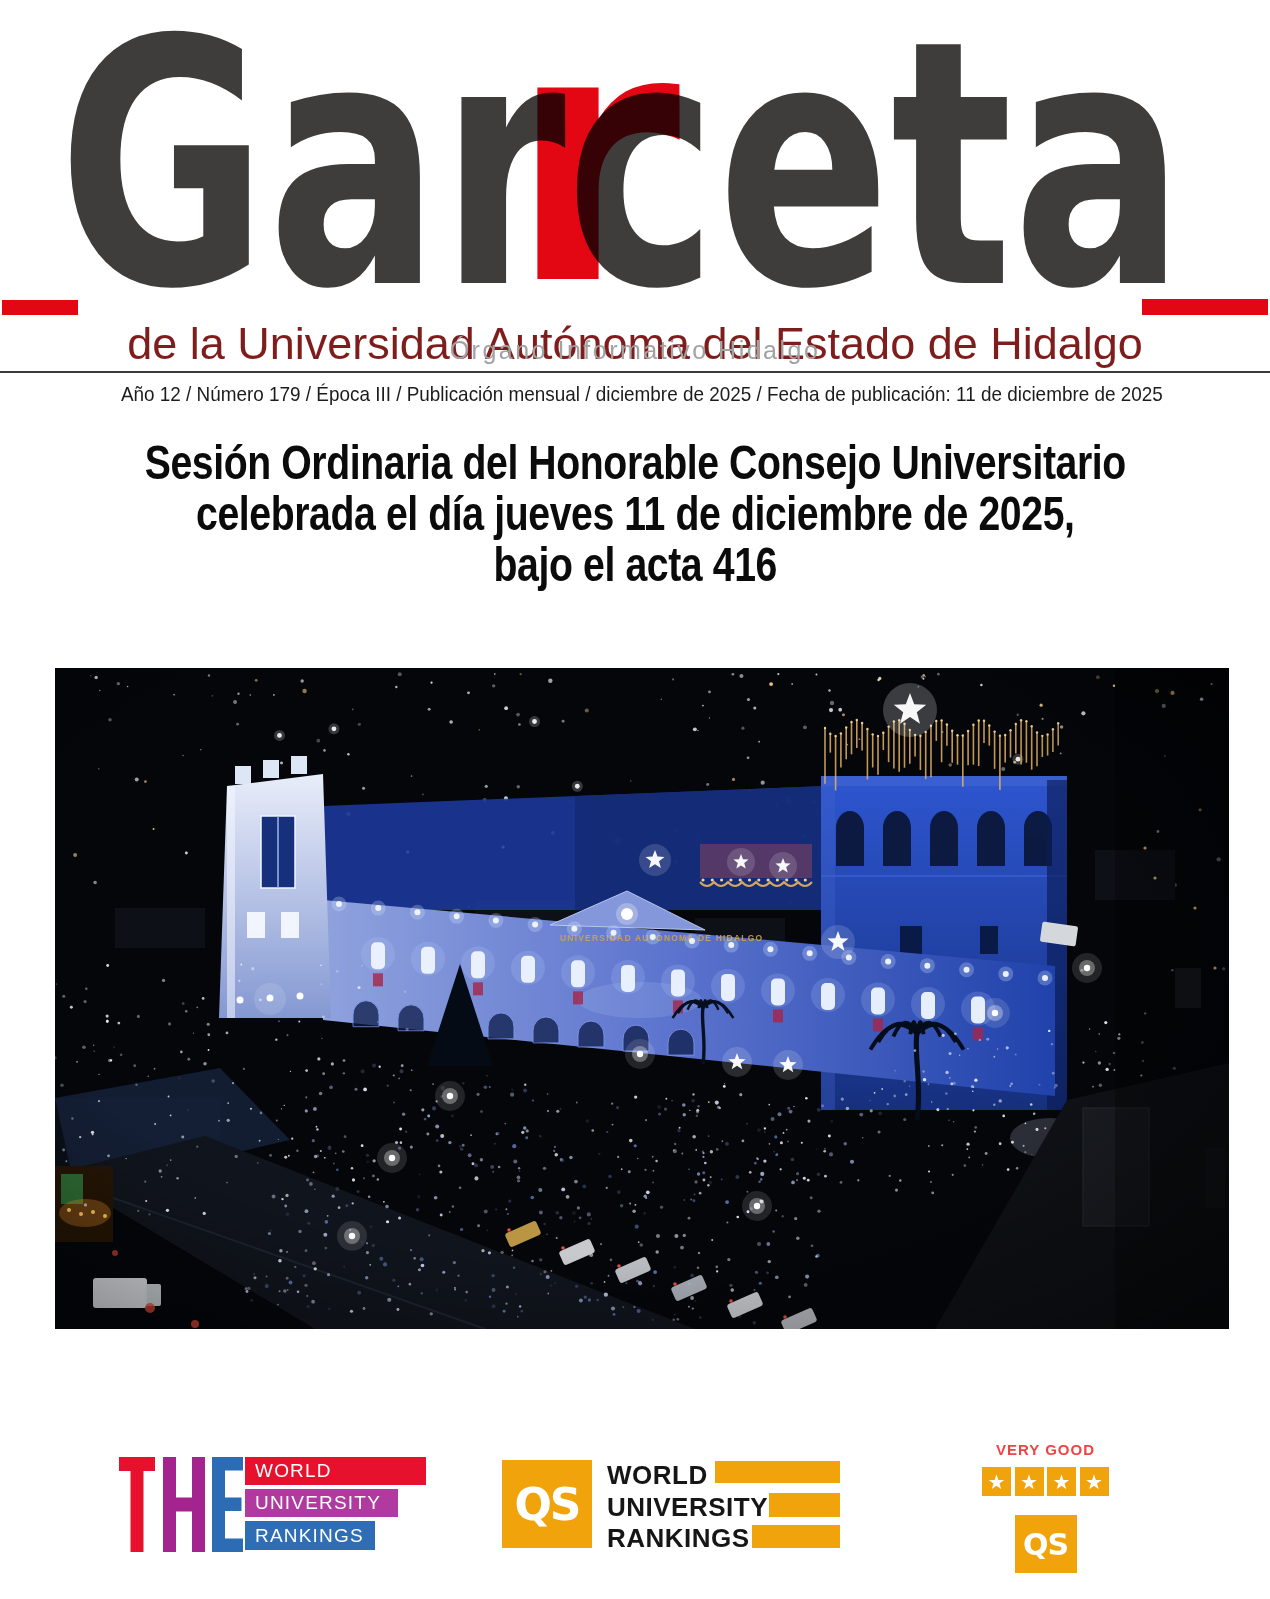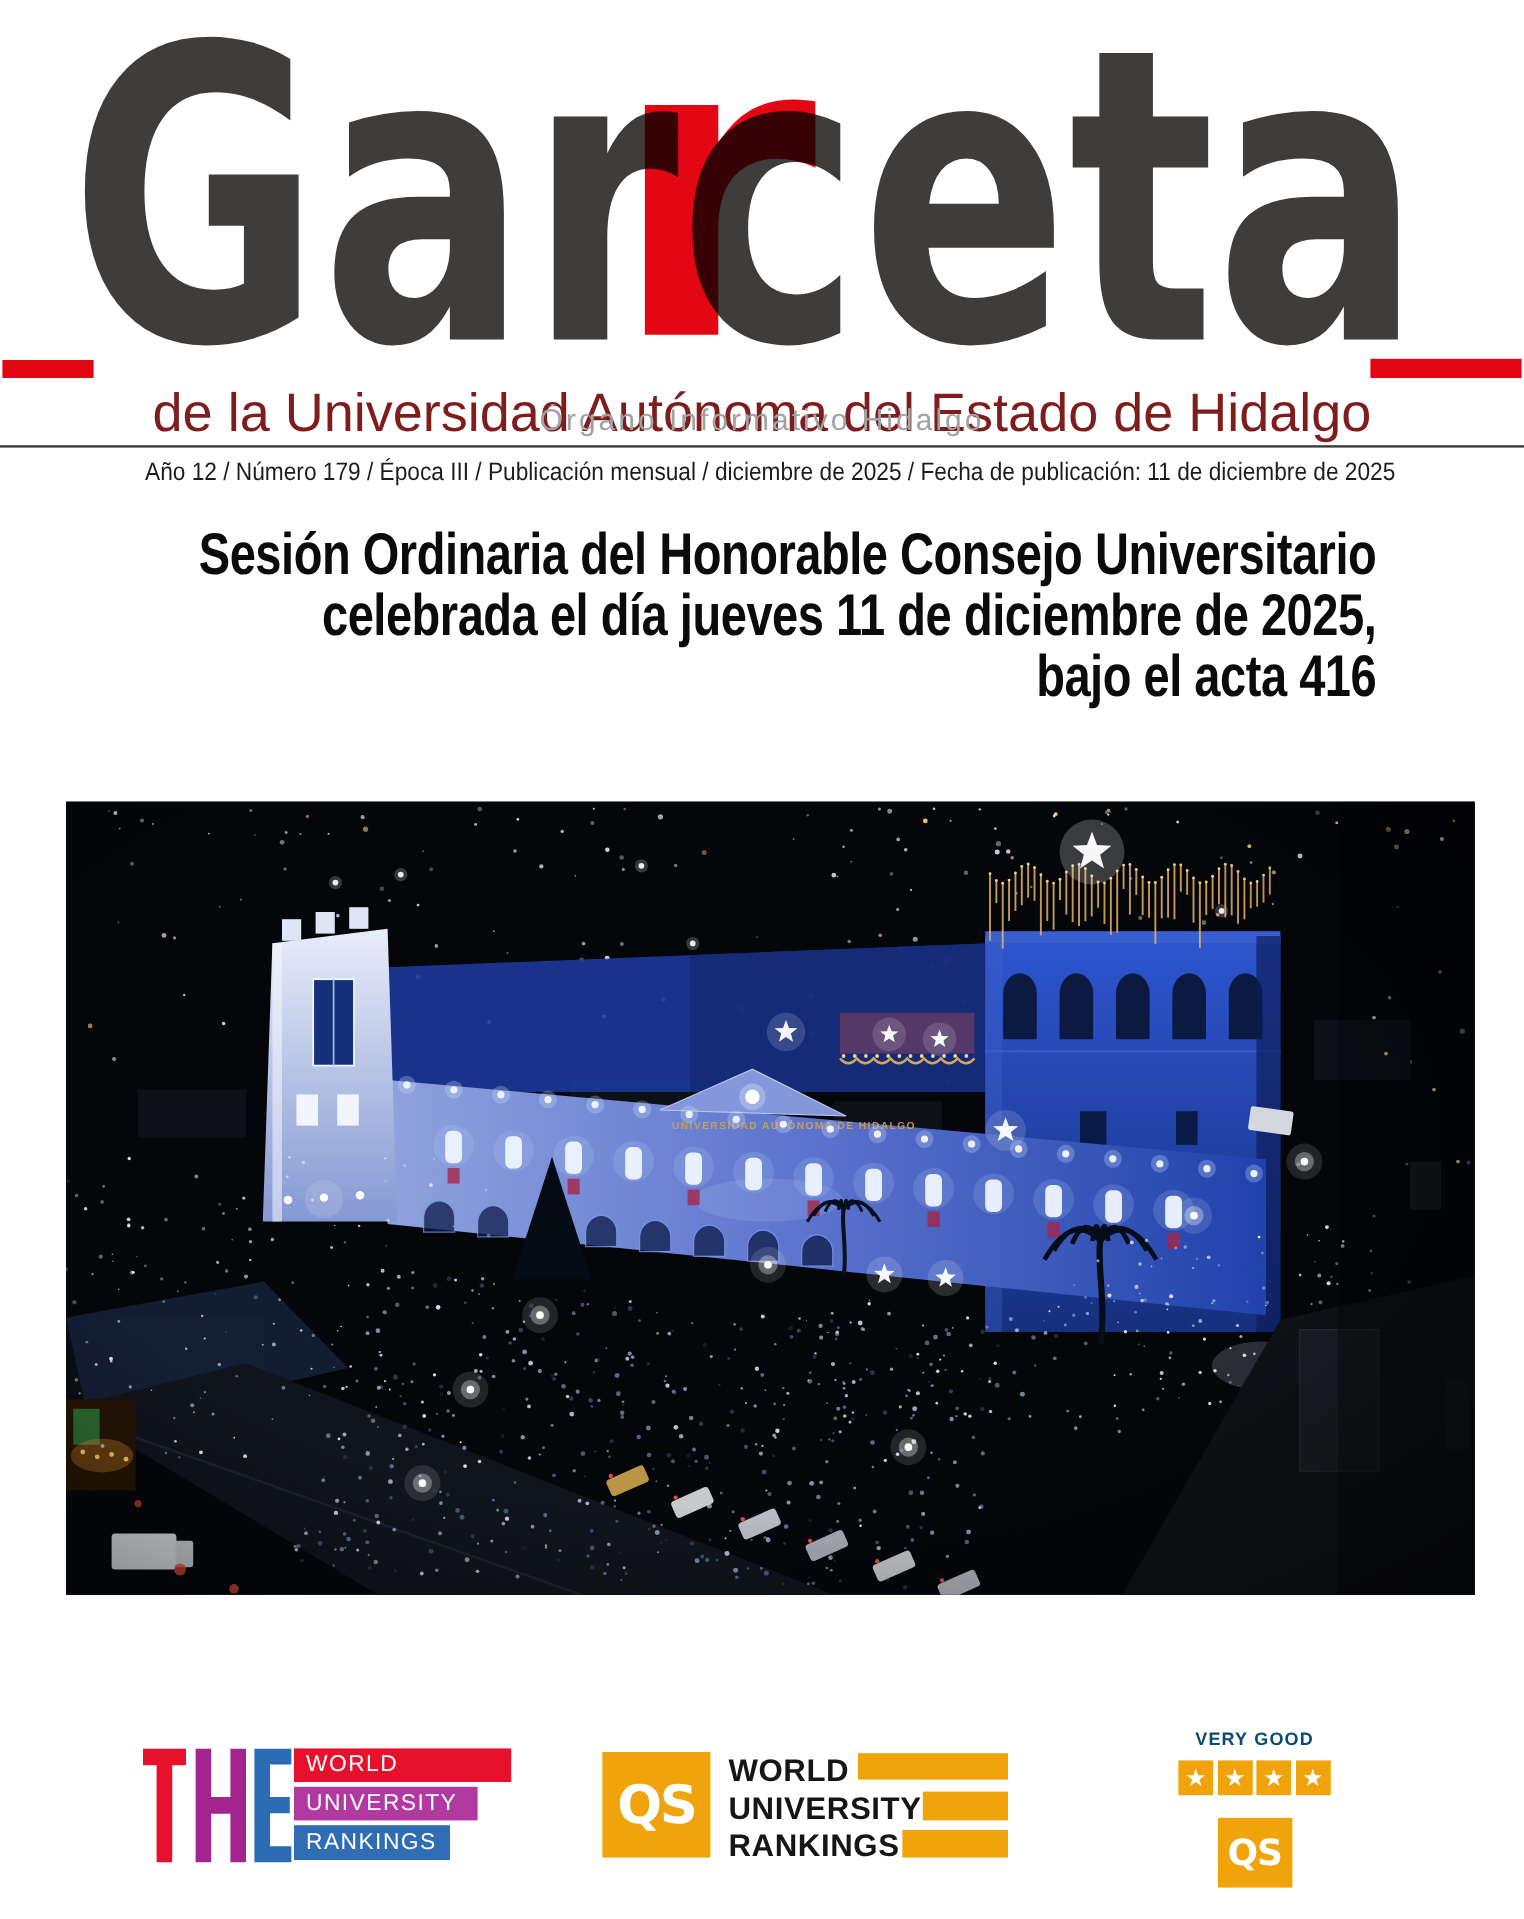--- a/index.html
+++ b/index.html
@@ -12,21 +12,21 @@
   .dash-right{position:absolute;right:2px;top:299px;width:126px;height:16px;background:#E30613;}
   .subtitle{position:absolute;top:284px;left:0;right:0;text-align:center;
             color:#7f1d1d;font-size:45px;line-height:48px;font-weight:400;margin-top:36px;}
   .tagline{position:absolute;top:336px;left:0;right:0;text-align:center;
            font-size:25px;letter-spacing:2.5px;color:#A2A2A2;}
   .rule{position:absolute;top:371px;left:0;width:1270px;height:0;border-top:2px solid #3B3B3B;}
   .issue{position:absolute;top:382px;left:0;right:0;text-align:center;font-size:21px;color:#1c1c1c;margin-left:14px;}
   .issue-inner{display:inline-block;transform:scaleX(.9);transform-origin:center;white-space:nowrap;}
 
   
-  .headline{position:absolute;top:437px;left:0;right:0;text-align:right;color:#0b0b0b;font-weight:bold;}
+  .headline{position:absolute;top:437px;left:0;right:0;text-align:center;color:#0b0b0b;font-weight:bold;}
   .headline-inner{display:inline-block;transform:scaleX(.8);transform-origin:center top;
                   font-size:49px;line-height:51px;letter-spacing:-.5px;white-space:nowrap;}
 
   
   .photo{position:absolute;left:55px;top:668px;width:1174px;height:661px;background:#04060a;}
   .photo svg{display:block;}
 
   
   .the-logo{position:absolute;left:119px;top:1457px;display:flex;}
   .the-letters{width:124px;height:95px;flex:0 0 auto;}
@@ -44,21 +44,21 @@
              font-family:"DejaVu Sans",sans-serif;letter-spacing:-2px;}
   .qs-lines{position:absolute;left:105px;top:0;font-weight:bold;font-size:26px;line-height:31.5px;
             letter-spacing:.5px;color:#161616;}
   .qs-bar{position:absolute;background:#F0A30A;}
   .qs-bar1{left:213px;top:1px;width:125px;height:22px;}
   .qs-bar2{left:267px;top:33px;width:71px;height:24px;}
   .qs-bar3{left:250px;top:65px;width:88px;height:23px;}
 
   
   .qsr{position:absolute;left:982px;top:1441px;width:127px;text-align:center;}
-  .qsr-label{font-size:15px;font-weight:bold;letter-spacing:1px;color:#0c4a6e;}
+  .qsr-label{font-size:15px;font-weight:bold;letter-spacing:1px;color:#ef4444;}
   .qsr-stars{display:flex;gap:3.5px;margin-top:9px;}
   .star-cell{width:29px;height:29px;background:#F0A30A;color:#fff;font-size:20px;
              line-height:30px;text-align:center;flex:0 0 auto;}
   .qsr-qs{width:62px;height:58px;background:#F0A30A;margin:19px auto 0;color:#fff;font-weight:bold;
           font-size:30px;line-height:60px;text-align:center;
           font-family:"DejaVu Sans",sans-serif;letter-spacing:-1px;}
 </style>
 </head>
 <body>
 

